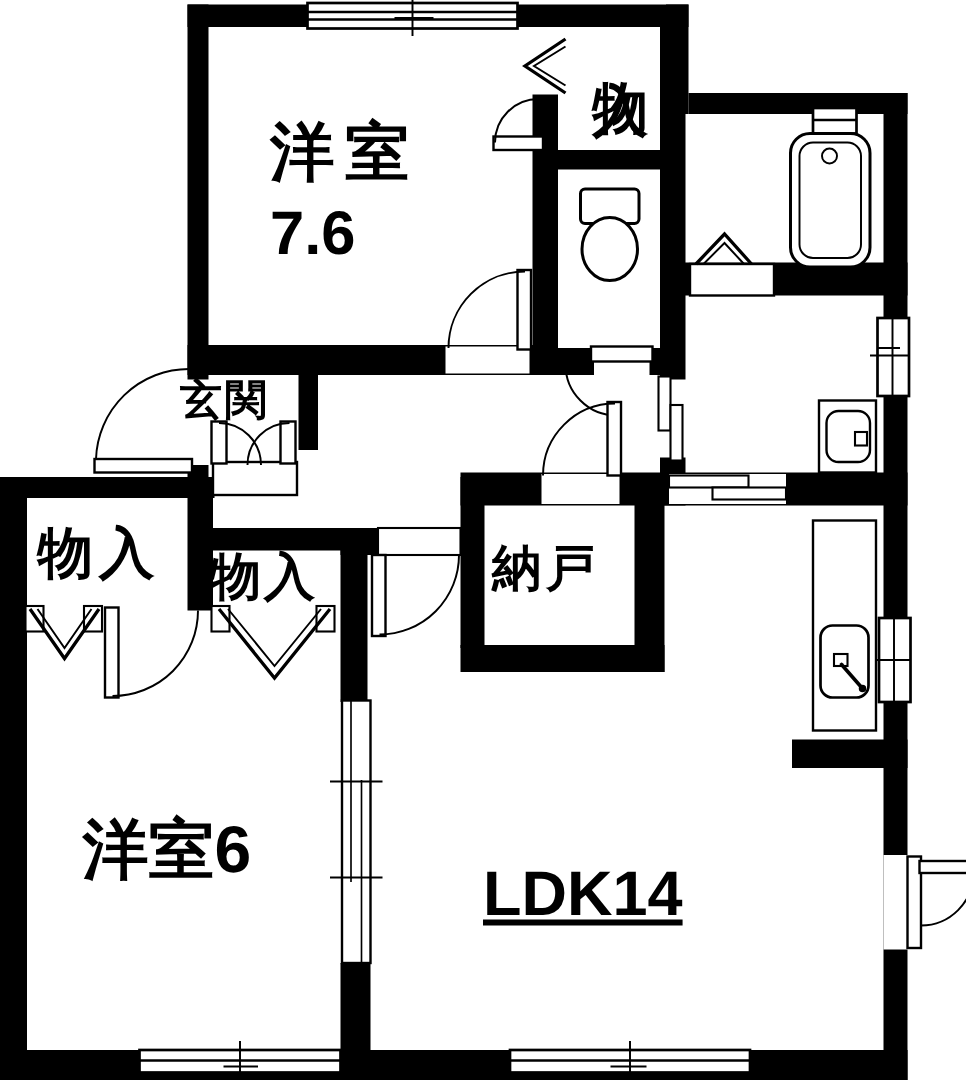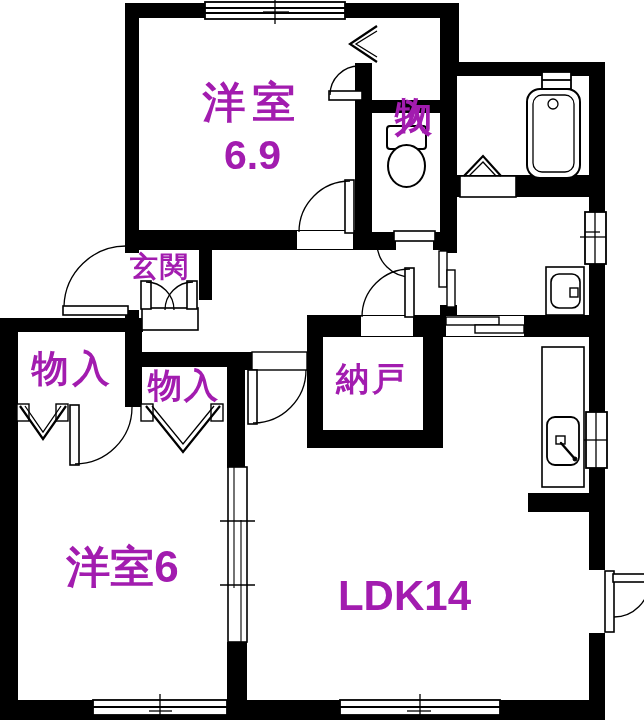--- a/index.html
+++ b/index.html
@@ -1,19 +1,19 @@
 <!DOCTYPE html>
 <html><head>
 <meta charset="utf-8">
 <style>
   html,body{margin:0;padding:0;background:#ffffff;}
   #plan{position:relative;width:644px;height:720px;background:#ffffff;overflow:hidden;
         font-family:"Liberation Sans","DejaVu Sans",sans-serif;}
   .wall{position:absolute;background:#000000;}
-  .room-label{position:absolute;color:#a21caf;font-weight:bold;text-align:center;
+  .room-label{position:absolute;color:#000000;font-weight:bold;text-align:left;
               line-height:1.05;white-space:nowrap;}
   .vert{writing-mode:vertical-rl;text-orientation:upright;white-space:normal;}
   #overlay{position:absolute;left:0;top:0;}
 </style>
 </head>
 <body>
 
 <div id="plan">
 
   <div class="wall" style="left:125px;top:3px;width:334px;height:15px"></div>
@@ -198,28 +198,28 @@
     <g fill="#ffffff" stroke="#000">
       <rect x="542" y="347" width="42" height="140" stroke-width="1.6"></rect>
       <rect x="547" y="417" width="32" height="48" rx="8" stroke-width="1.8"></rect>
       <rect x="556" y="436" width="9" height="8" stroke-width="1.4"></rect>
       <line x1="561" y1="443" x2="575" y2="459" stroke-width="2.4" stroke-linecap="round"></line>
       <circle cx="575" cy="459" r="2" fill="#000"></circle>
     </g>
   </svg>
 
   <div class="room-label" style="left:180px;top:80px;width:145px;font-size:43px;letter-spacing:7px;">洋室</div>
-  <div class="room-label" style="left:180px;top:134px;width:145px;font-size:41px;">6.9</div>
+  <div class="room-label" style="left:180px;top:134px;width:145px;font-size:41px;">7.6</div>
 
   <div class="room-label vert" style="left:384px;top:24px;width:48px;height:88px;font-size:37px;">物入</div>
 
   <div class="room-label" style="left:120px;top:252px;width:80px;font-size:28px;letter-spacing:2px;">玄関</div>
 
   <div class="room-label" style="left:25px;top:350px;width:95px;font-size:37px;letter-spacing:4px;">物入</div>
 
   <div class="room-label" style="left:140px;top:368px;width:88px;font-size:34px;letter-spacing:2px;">物入</div>
 
   <div class="room-label" style="left:328px;top:362px;width:88px;font-size:33px;letter-spacing:3px;">納戸</div>
 
   <div class="room-label" style="left:55px;top:544px;width:135px;font-size:44px;">洋室6</div>
 
-  <div class="room-label" style="left:322px;top:574px;width:165px;font-size:42px;">LDK14</div>
+  <div class="room-label" style="left:322px;top:574px;width:165px;font-size:42px;text-decoration:underline;">LDK14</div>
 </div>
 
 </body></html>

